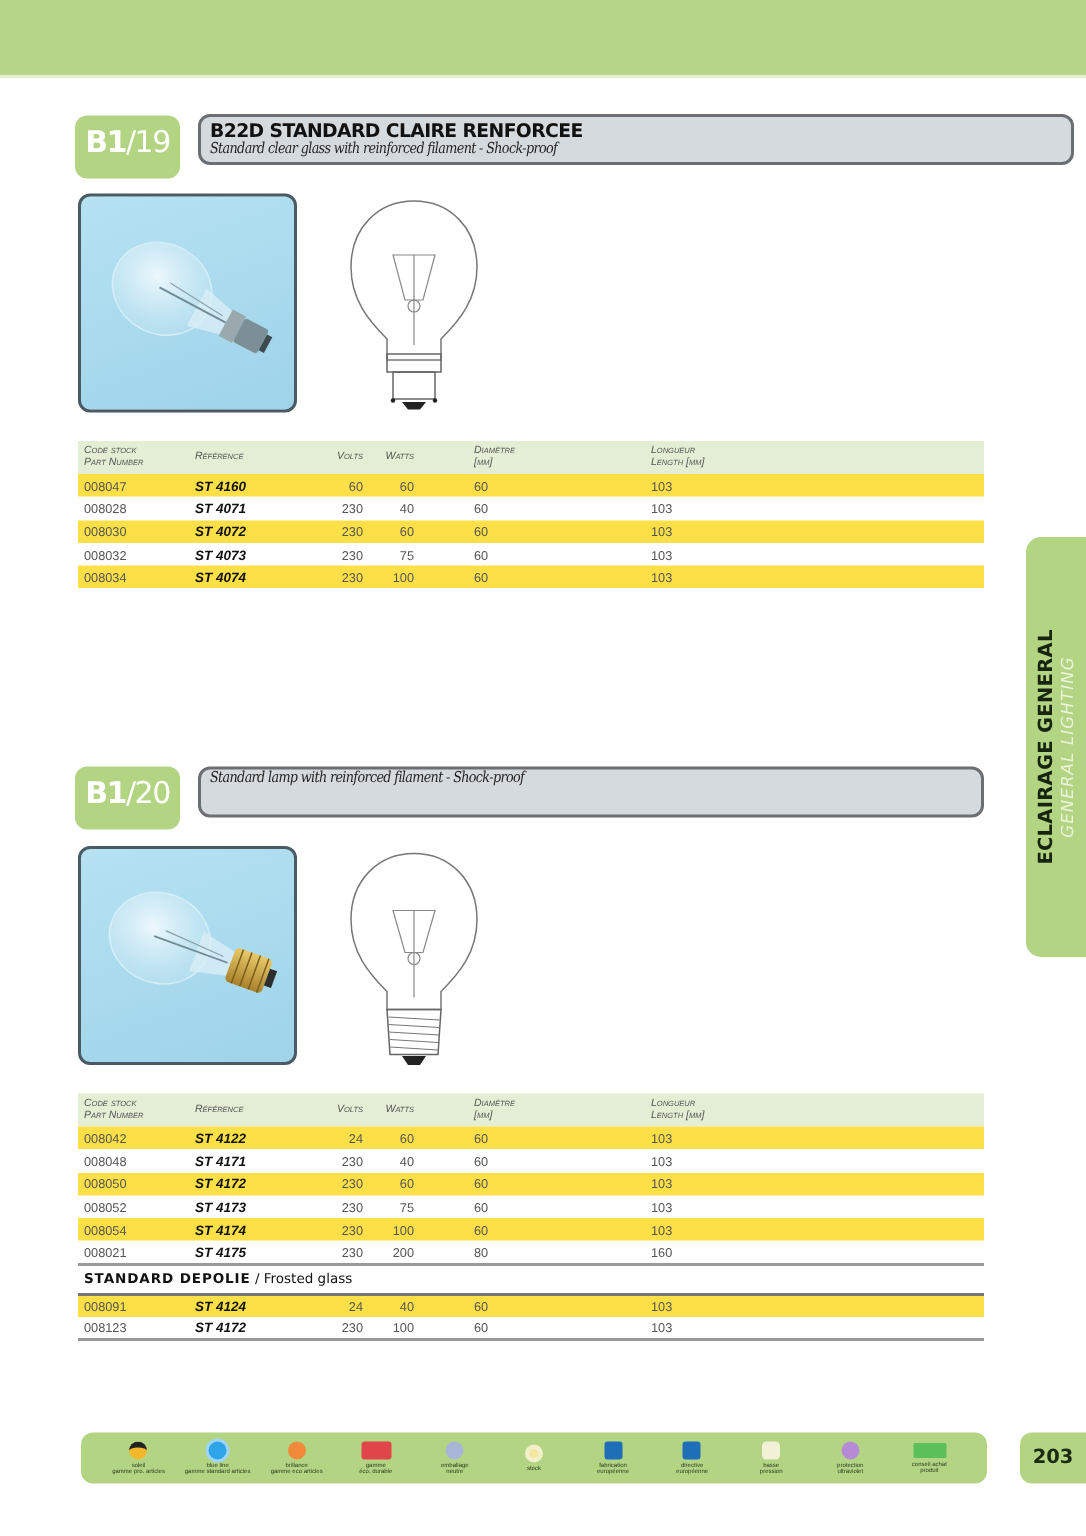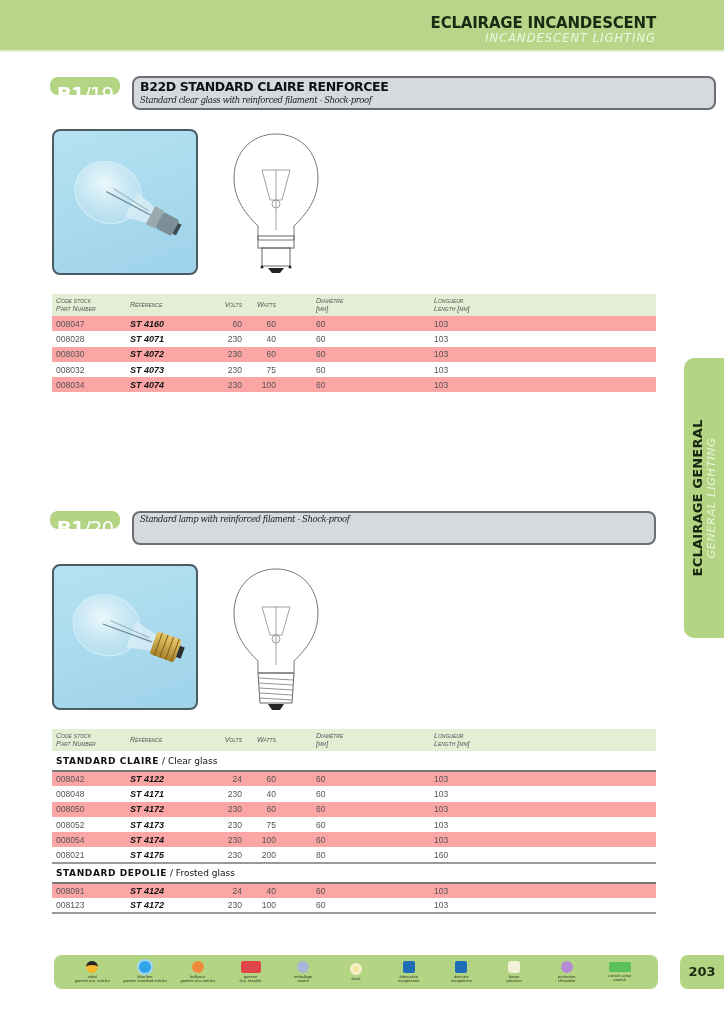--- a/index.html
+++ b/index.html
@@ -7,34 +7,34 @@
   body { position: relative; font-family: "Liberation Sans", sans-serif; color: #333; }
 
   .header { position: absolute; left: 0; top: 0; width: 724px; height: 52px; background: #b8d68a; border-bottom: 2px solid #e3efcf; }
   .header .left { position: absolute; left: 52px; top: 16px; }
   .header .right { position: absolute; right: 68px; top: 14px; text-align: right; }
   .h-title { font-family: "DejaVu Sans", sans-serif; font-weight: bold; font-size: 12px; color: #1b2a12; letter-spacing: 0.2px; }
   .header .right .h-title { font-size: 15px; letter-spacing: -0.2px; }
   .h-sub { font-family: "DejaVu Sans", sans-serif; font-style: italic; font-size: 11px; color: #eef6e2; letter-spacing: 0.8px; line-height: 13px; }
   .header .right .h-sub { font-size: 11.5px; letter-spacing: 1px; }
 
-  .section-badge { position: absolute; width: 70px; height: 18px; background: #b3d583; border-radius: 8px; color: #ffffff; font-family: "DejaVu Sans", sans-serif; font-size: 20px; line-height: 34px; text-align: center; letter-spacing: -1px; }
+  .section-badge { position: absolute; width: 70px; height: 42px; background: #b3d583; border-radius: 8px; color: #ffffff; font-family: "DejaVu Sans", sans-serif; font-size: 20px; line-height: 34px; text-align: center; letter-spacing: -1px; }
   .section-badge b { font-weight: bold; }
   .section-badge span.num { font-weight: normal; }
   .title-bar { position: absolute; height: 34px; background: #d5dade; border: 2px solid #6b6f73; border-radius: 8px; padding-left: 6px; }
   .title-bar .t1 { font-family: "DejaVu Sans", sans-serif; font-weight: bold; font-size: 12.5px; color: #111; letter-spacing: -0.4px; line-height: 15px; margin-top: 1px; }
   .title-bar .t2 { font-family: "DejaVu Serif", serif; font-style: italic; font-size: 10px; color: #222; letter-spacing: -0.5px; line-height: 12px; transform: scaleX(0.85); transform-origin: left; white-space: nowrap; }
 
   .photo-box { position: absolute; width: 146px; height: 146px; background: linear-gradient(160deg, #b6e2f2, #9ed3ea); border: 2px solid #4a5b63; border-radius: 8px; overflow: hidden; }
   .drawing { position: absolute; }
 
   table.spec { position: absolute; border-collapse: collapse; width: 604px; font-size: 9px; color: #444; }
   table.spec th { background: #e3eed4; font-weight: normal; font-style: italic; font-size: 7px; color: #555; text-align: left; padding: 3px 4px; line-height: 8px; font-variant: small-caps; }
   table.spec td { height: 15.3px; padding: 0 4px; font-family: "Liberation Sans", sans-serif; font-size: 8.5px; color: #555; }
-  table.spec tr.alt td { background: #fca5a5; }
+  table.spec tr.alt td { background: #fde047; }
   table.spec td.ref { font-weight: bold; font-style: italic; color: #111; font-size: 9px; }
   table.spec td.num { text-align: right; }
   table.spec tr.group td { height: 20px; font-family: "DejaVu Sans", sans-serif; font-size: 9px; color: #111; border-bottom: 2px solid #777; background: #fff; }
   table.spec tr.group td b { font-weight: bold; letter-spacing: 0.6px; }
   table.spec tr.lastrow td { border-bottom: 2px solid #999; }
 
   .side-tab { position: absolute; left: 684px; top: 358px; width: 40px; height: 280px; background: #b3d583; border-radius: 10px 0 0 10px; }
   .side-tab .v { position: absolute; left: 50%; top: 50%; transform: translate(-50%, -50%) rotate(-90deg); white-space: nowrap; text-align: center; }
   .side-tab .v1 { font-family: "DejaVu Sans", sans-serif; font-weight: bold; font-size: 13px; color: #172510; letter-spacing: 0.2px; line-height: 15px; }
   .side-tab .v2 { font-family: "DejaVu Sans", sans-serif; font-style: italic; font-size: 11px; color: #eaf4db; letter-spacing: 0.8px; line-height: 13px; }
@@ -42,24 +42,20 @@
   .footer-bar { position: absolute; left: 54px; top: 955px; width: 604px; height: 34px; background: #b3d583; border-radius: 8px; display: flex; justify-content: space-around; align-items: center; padding: 0 12px; }
   .legend-item { display: flex; flex-direction: column; align-items: center; width: 46px; }
   .legend-icon { width: 12px; height: 12px; border-radius: 50%; margin-bottom: 2px; }
   .legend-label { font-size: 4px; line-height: 4.5px; color: #2d3a22; text-align: center; white-space: nowrap; }
   .page-num { position: absolute; left: 680px; top: 955px; width: 44px; height: 34px; background: #b3d583; border-radius: 8px 0 0 8px; font-family: "DejaVu Sans", sans-serif; font-weight: bold; font-size: 13px; color: #1b2a12; text-align: center; line-height: 34px; }
 </style>
 </head>
 <body>
 
 <div class="header">
-  <div class="right">
-    <div class="h-title">ECLAIRAGE INCANDESCENT</div>
-    <div class="h-sub">INCANDESCENT LIGHTING</div>
-  </div>
 </div>
 
 <div class="section-badge" style="left:50px; top:77px;"><b>B1</b><span class="num">/19</span></div>
 <div class="title-bar" style="left:132px; top:76px; width:584px;">
   <div class="t1">B22D STANDARD CLAIRE RENFORCEE</div>
   <div class="t2">Standard clear glass with reinforced filament - Shock-proof</div>
 </div>
 
 <div class="photo-box" style="left:52px; top:129px;">
   <svg width="146" height="146" viewBox="0 0 146 146">
@@ -222,23 +218,20 @@
     <tr>
       <th><span>Code stock</span><br><span>Part Number</span></th>
       <th>Référence</th>
       <th style="text-align:right">Volts</th>
       <th style="text-align:right">Watts</th>
       <th style="padding-left:36px"><span>Diamètre</span><br><span>[mm]</span></th>
       <th style="padding-left:44px"><span>Longueur</span><br><span>Length [mm]</span></th>
     </tr>
   </thead>
   <tbody>
-    <tr class="group">
-      <td colspan="6"><b>STANDARD CLAIRE</b> <span>/ Clear glass</span></td>
-    </tr>
     <tr class="alt">
       <td>008042</td>
       <td class="ref">ST 4122</td>
       <td class="num">24</td>
       <td class="num">60</td>
       <td style="padding-left:36px">60</td>
       <td style="padding-left:44px">103</td>
     </tr>
     <tr>
       <td>008048</td>

